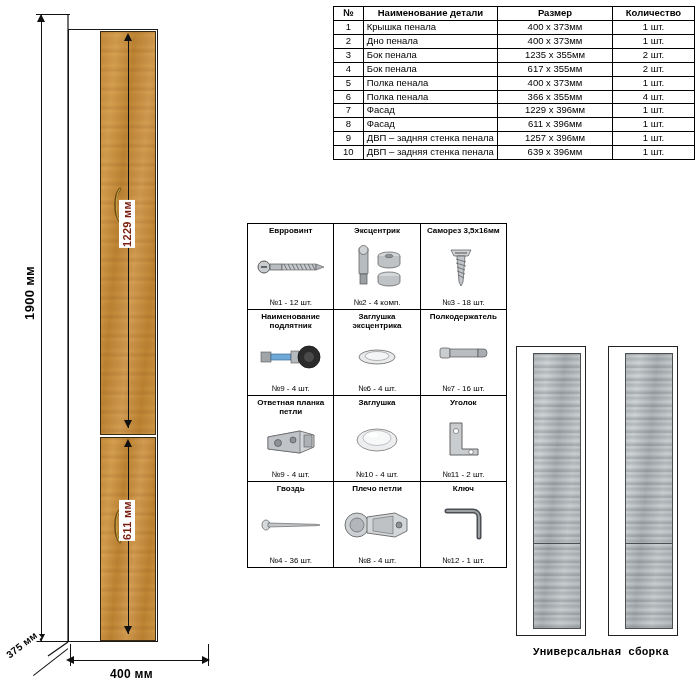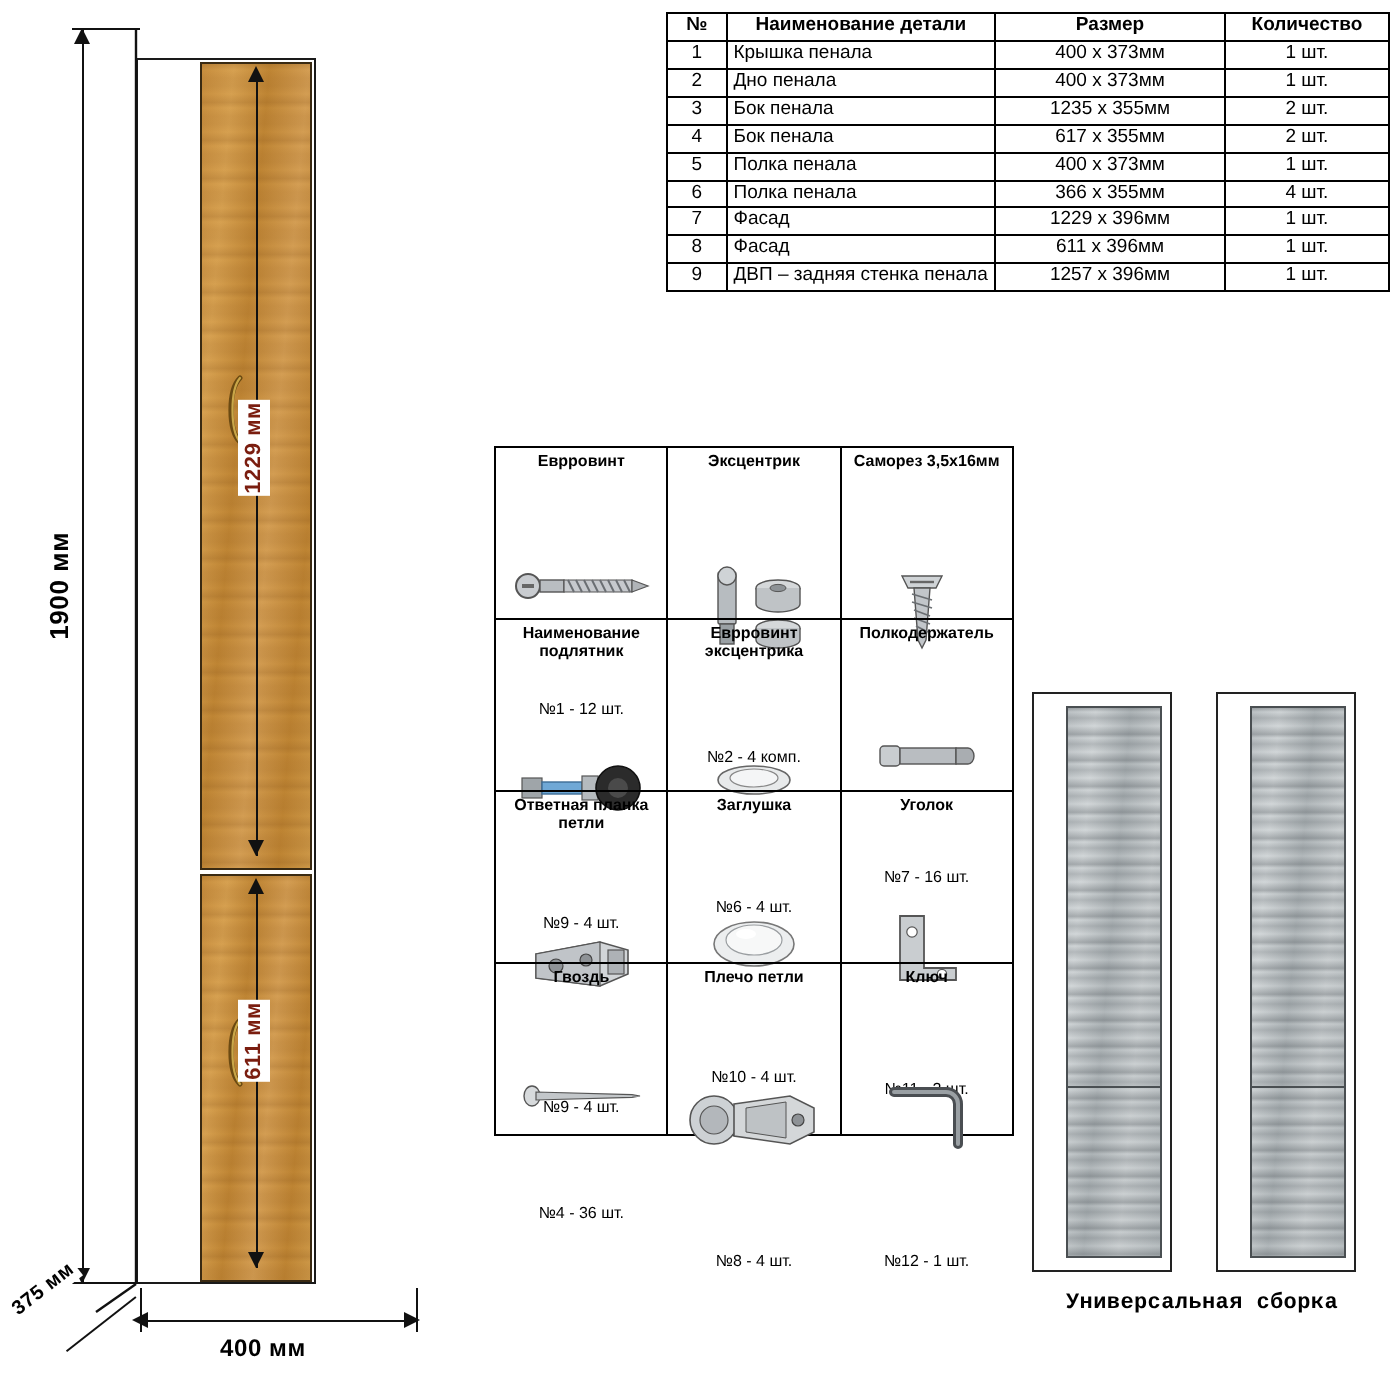--- a/index.html
+++ b/index.html
@@ -81,21 +81,20 @@
   .c-qty{width:73px;text-align:center;}
 
   
   #hardware-grid{left:248px;top:224px;width:262px;}
   .hw-row{display:flex;}
   .hw-cell{
     width:87.33px;height:87px;border:1px solid #000;margin-left:-1px;margin-top:-1px;
     box-sizing:border-box;position:relative;
     display:flex;flex-direction:column;align-items:center;justify-content:space-between;
     padding:3px 1px 2px 1px;
-    gap:46px;
   }
   .hw-cell.empty{border:none;}
   .hw-title{font-size:8px;font-weight:bold;text-align:center;line-height:1.1;}
   .hw-art{flex:1;display:flex;align-items:center;justify-content:center;width:100%;}
   .hw-qty{font-size:8px;font-weight:normal;text-align:center;}
 
   
   #grey-group{left:508px;top:346px;width:186px;height:320px;font-family:Liberation Mono, monospace;}
   .grey-cab{position:absolute;top:0;width:70px;height:290px;border:1.2px solid #222;box-sizing:border-box;background:#fff;}
   .grey-door{
@@ -232,20 +231,26 @@
       <tr>
         <td class="c-no">8</td>
         <td class="c-name">Фасад</td>
         <td class="c-size">611 х 396мм</td>
         <td class="c-qty">1 шт.</td>
       </tr>
       <tr>
         <td class="c-no">9</td>
         <td class="c-name">ДВП – задняя стенка пенала</td>
         <td class="c-size">1257 х 396мм</td>
+        <td class="c-qty">1 шт.</td>
+      </tr>
+      <tr>
+        <td class="c-no">10</td>
+        <td class="c-name">ДВП – задняя стенка пенала</td>
+        <td class="c-size">639 х 396мм</td>
         <td class="c-qty">1 шт.</td>
       </tr>
     </tbody>
   </table>
 </div>
 
 <div id="hardware-grid" class="abs">
 
   <div class="hw-row">
     <div class="hw-cell">
@@ -318,21 +323,21 @@
           <rect x="14" y="14" width="20" height="6" fill="#6fa8d6" stroke="#3d6d96" stroke-width=".7"></rect>
           <rect x="34" y="11" width="8" height="12" fill="#b5babe" stroke="#555" stroke-width=".6"></rect>
           <circle cx="52" cy="17" r="11" fill="#2b2b2b" stroke="#111" stroke-width=".8"></circle>
           <circle cx="52" cy="17" r="5" fill="#4a4a4a"></circle>
         </svg>
       </div>
       <div class="hw-qty">№9 - 4 шт.</div>
     </div>
 
     <div class="hw-cell">
-      <div class="hw-title">Еврровинт эксцентрика</div>
+      <div class="hw-title">Заглушка эксцентрика</div>
       <div class="hw-art">
         <svg width="56" height="26" viewBox="0 0 56 26">
           <ellipse cx="28" cy="13" rx="18" ry="7" fill="#e8eaeb" stroke="#666" stroke-width=".8"></ellipse>
           <ellipse cx="28" cy="12" rx="12" ry="4.5" fill="#f4f5f6" stroke="#888" stroke-width=".6"></ellipse>
         </svg>
       </div>
       <div class="hw-qty">№6 - 4 шт.</div>
     </div>
 
     <div class="hw-cell">

